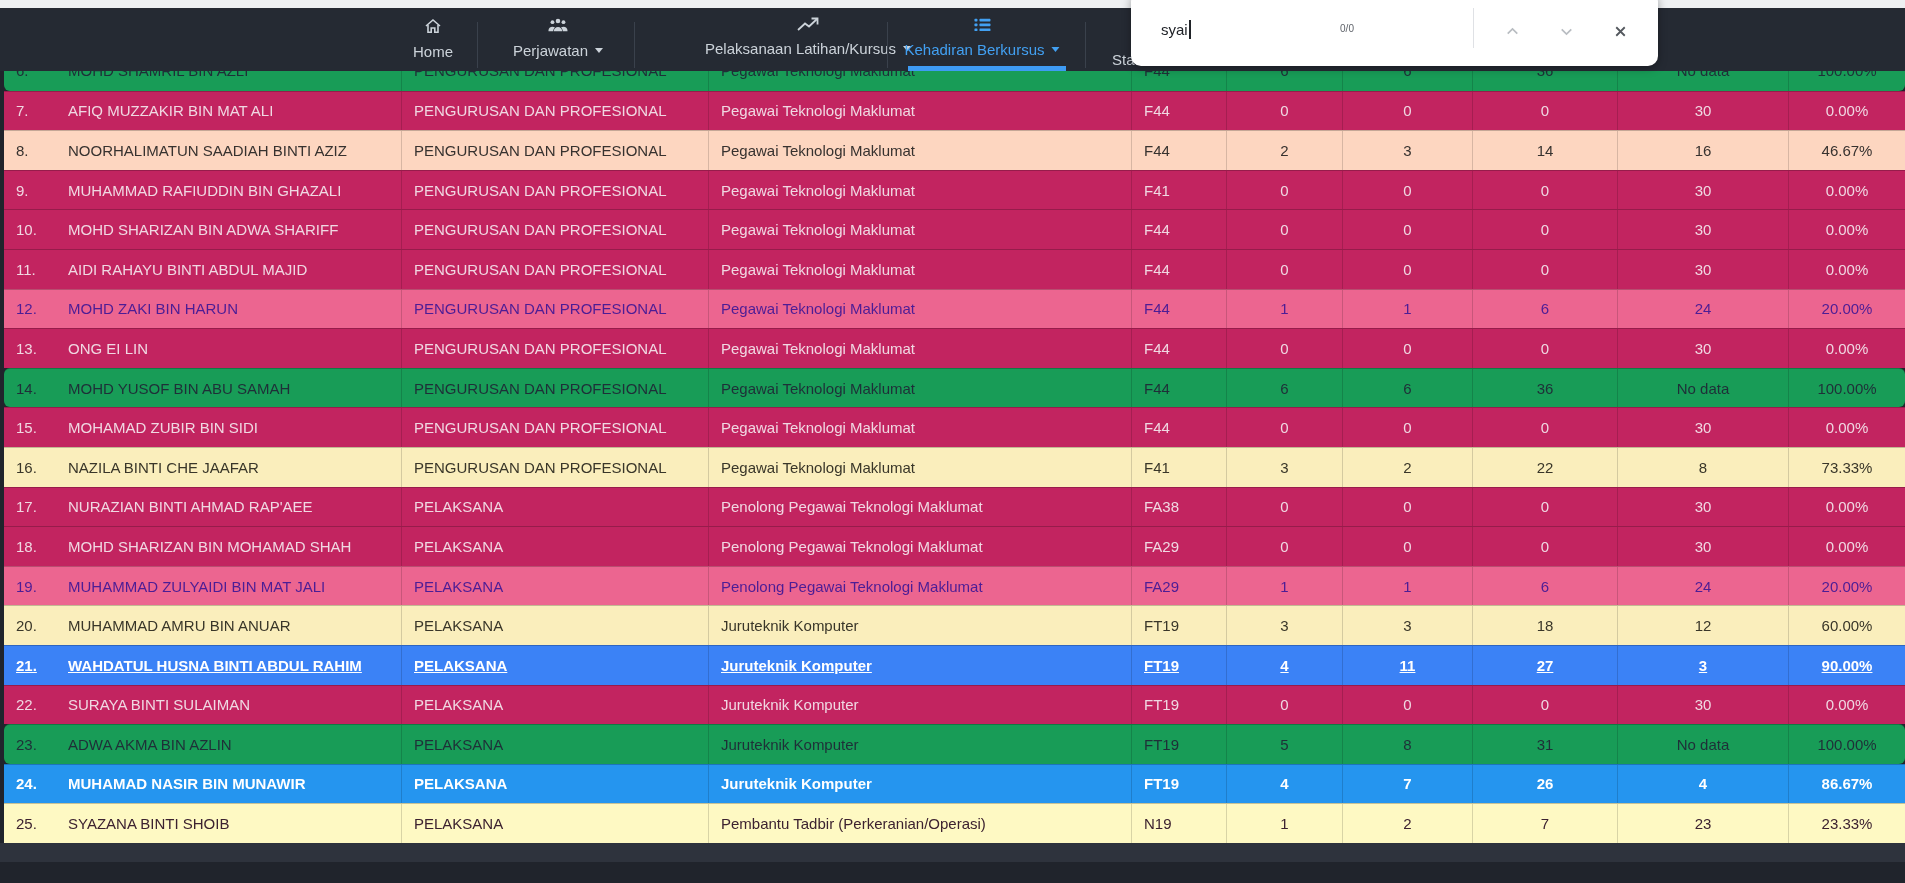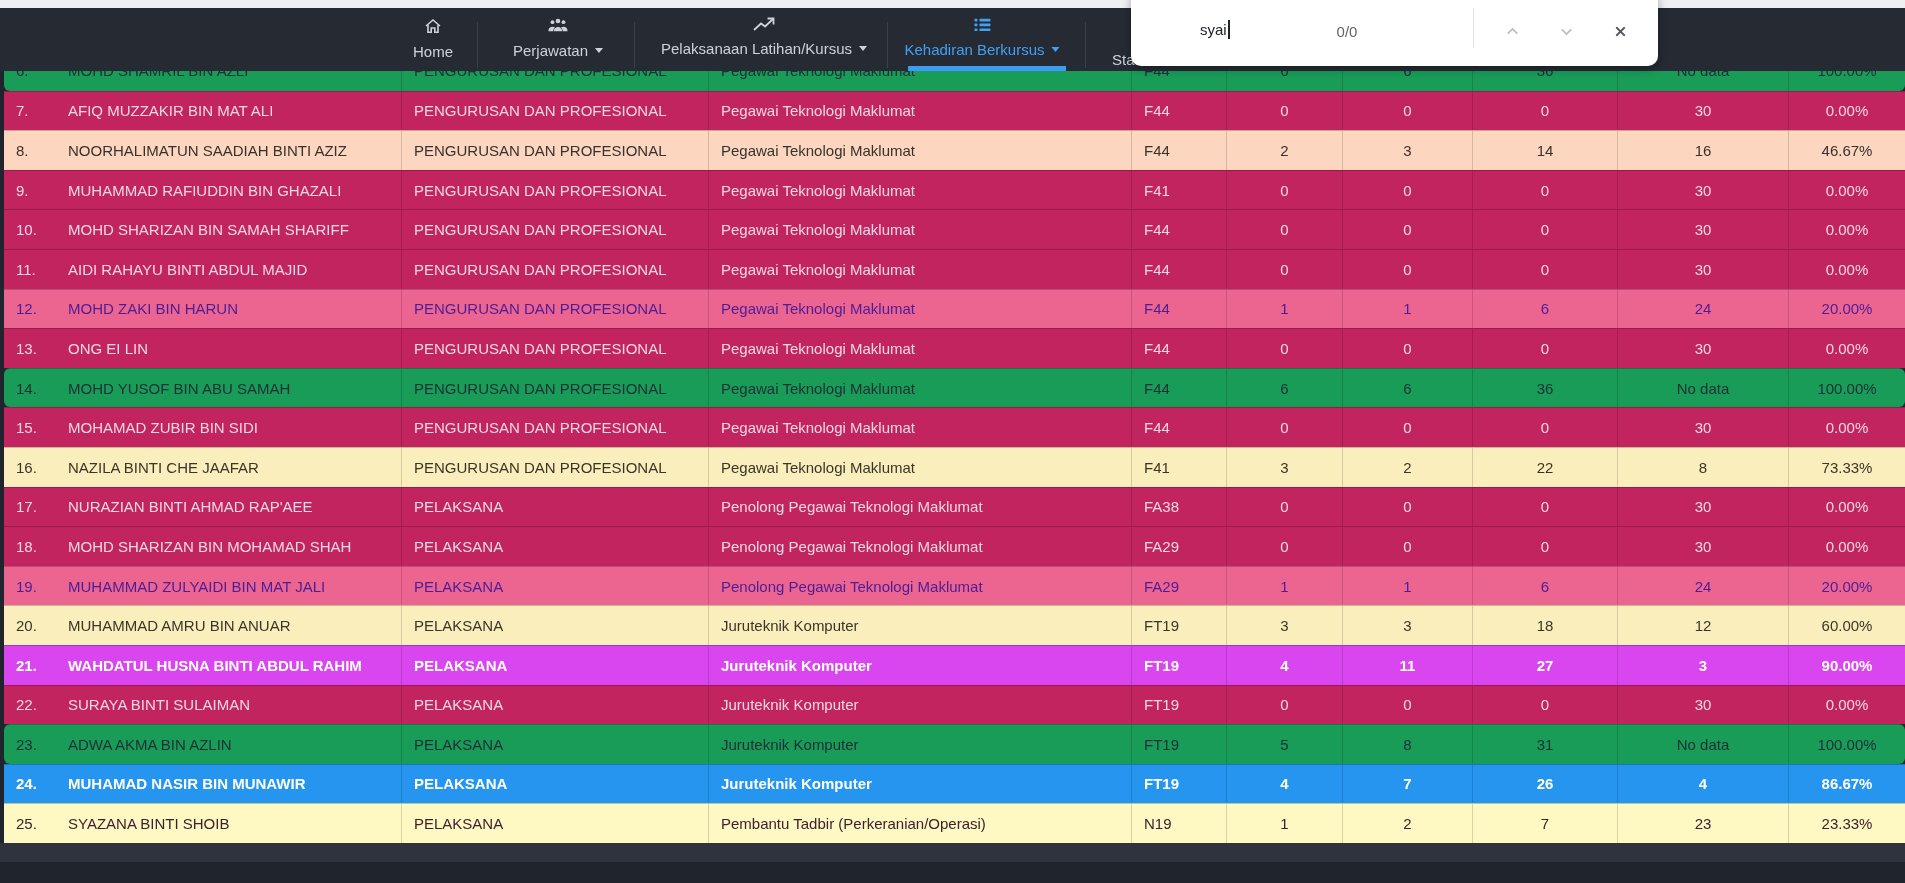--- a/index.html
+++ b/index.html
@@ -17,23 +17,23 @@
   .nav-item.active{color:#42a0f2;}
   .caret{display:inline-block;width:0;height:0;border-left:4px solid transparent;
          border-right:4px solid transparent;border-top:5px solid currentColor;margin-left:7px;}
   .nav-sep{position:absolute;top:14px;height:46px;width:1px;background:#3a414c;}
   .nav-underline{position:absolute;left:908px;top:66px;width:158px;height:5px;background:#3e9bf4;z-index:6;}
   .nav-item-statistik{position:absolute;left:1112px;top:43px;color:#ccd3da;font-size:15px;white-space:nowrap;}
 
   
   .findbar{position:absolute;left:1131px;top:-8px;width:527px;height:74px;background:#ffffff;
            border-radius:10px;box-shadow:0 2px 10px rgba(0,0,0,.35);z-index:10;}
-  .fb-query{position:absolute;left:30px;top:28px;font-size:15px;color:#202328;display:flex;align-items:center;margin-left:39px;}
+  .fb-query{position:absolute;left:30px;top:28px;font-size:15px;color:#202328;display:flex;align-items:center;}
   .fb-cursor{display:inline-block;width:2px;height:19px;background:#202328;margin-left:1px;}
-  .fb-count{position:absolute;left:196px;top:31px;width:40px;text-align:center;font-size:15px;color:#60646b;}
+  .fb-count{position:absolute;left:196px;top:31px;width:40px;text-align:center;font-size:10px;color:#60646b;}
   .fb-divider{position:absolute;left:342px;top:16px;height:40px;width:1px;background:#dfe1e5;}
   .fb-btn{position:absolute;top:24px;width:34px;height:34px;display:flex;align-items:center;
           justify-content:center;border-radius:50%;cursor:pointer;}
 
   
   .table-wrap{position:absolute;left:4px;top:51px;width:1901px;z-index:1;}
   .trow{display:flex;height:39.6px;box-sizing:border-box;border-top:1px solid rgba(0,0,0,.22);
         align-items:stretch;font-size:15px;}
   .trow:first-child{border-top:none;}
   .cell{display:flex;align-items:center;box-sizing:border-box;height:100%;
@@ -49,21 +49,21 @@
   .c-v3{width:145px;}
   .c-v4{width:171px;}
   .c-v5{width:116px;border-right:none;}
 
   .band-crimson{background:#c22460;color:#f0d8e2;}
   .band-pink{background:#ec6590;color:#4c1d95;}
   .band-pink25{background:#fef9c3;color:#3c2230;}
   .band-peach{background:#fdd6c0;color:#37322f;}
   .band-yellow{background:#faeebc;color:#393629;}
   .band-green{background:#189c57;color:#1f2f38;border-radius:6px;}
-  .band-indigo{background:#d946ef;color:#ffffff;font-weight:700;}
+  .band-indigo{background:#3b82f6;color:#ffffff;font-weight:700;text-decoration:underline;}
   .band-blue{background:#2595ef;color:#ffffff;font-weight:700;}
 
   
   .substrip{position:absolute;left:0;top:843px;width:100%;height:19px;background:#2e333d;z-index:2;}
   .footer{position:absolute;left:0;top:862px;width:100%;height:21px;background:#22262e;z-index:2;}
   .footer-divider{position:absolute;left:31px;top:3px;width:1px;height:14px;background:#4d535c;}
   .privacy{position:absolute;left:36px;top:3px;font-size:11.5px;font-weight:700;color:#a7aeb8;
            text-decoration:underline;cursor:pointer;}
 </style>
 </head>
@@ -117,21 +117,21 @@
         <div class="cell c-pos">Pegawai Teknologi Maklumat</div>
         <div class="cell c-grade">F41</div>
         <div class="cell c-v c-v1">0</div>
         <div class="cell c-v c-v2">0</div>
         <div class="cell c-v c-v3">0</div>
         <div class="cell c-v c-v4">30</div>
         <div class="cell c-v c-v5">0.00%</div>
       </div>
       <div class="trow band-crimson">
         <div class="cell c-no">10.</div>
-        <div class="cell c-name">MOHD SHARIZAN BIN SAMAH SHARIFF</div>
+        <div class="cell c-name">MOHD SHARIZAN BIN ADWA SHARIFF</div>
         <div class="cell c-cat">PENGURUSAN DAN PROFESIONAL</div>
         <div class="cell c-pos">Pegawai Teknologi Maklumat</div>
         <div class="cell c-grade">F44</div>
         <div class="cell c-v c-v1">0</div>
         <div class="cell c-v c-v2">0</div>
         <div class="cell c-v c-v3">0</div>
         <div class="cell c-v c-v4">30</div>
         <div class="cell c-v c-v5">0.00%</div>
       </div>
       <div class="trow band-crimson">
@@ -343,21 +343,21 @@
         </svg>
       </span>
       <span class="lbl-row">
           <span>Perjawatan</span>
           <span class="caret"></span>
         </span>
     </div>
 
     <div class="nav-sep" style="left:634px;"></div>
 
-    <div class="nav-item" style="left:764px;">
+    <div class="nav-item" style="left:808px;">
       <span>
         <svg width="22" height="15" viewBox="0 0 22 15" fill="none" stroke="currentColor" stroke-width="1.8">
           <path d="M1 13 L8 6.5 L12 9.5 L20.5 1.5"></path>
             <path d="M14.5 1.5 H20.5 V7.5"></path>
         </svg>
       </span>
       <span class="lbl-row">
           <span>Pelaksanaan Latihan/Kursus</span>
           <span class="caret"></span>
         </span>

